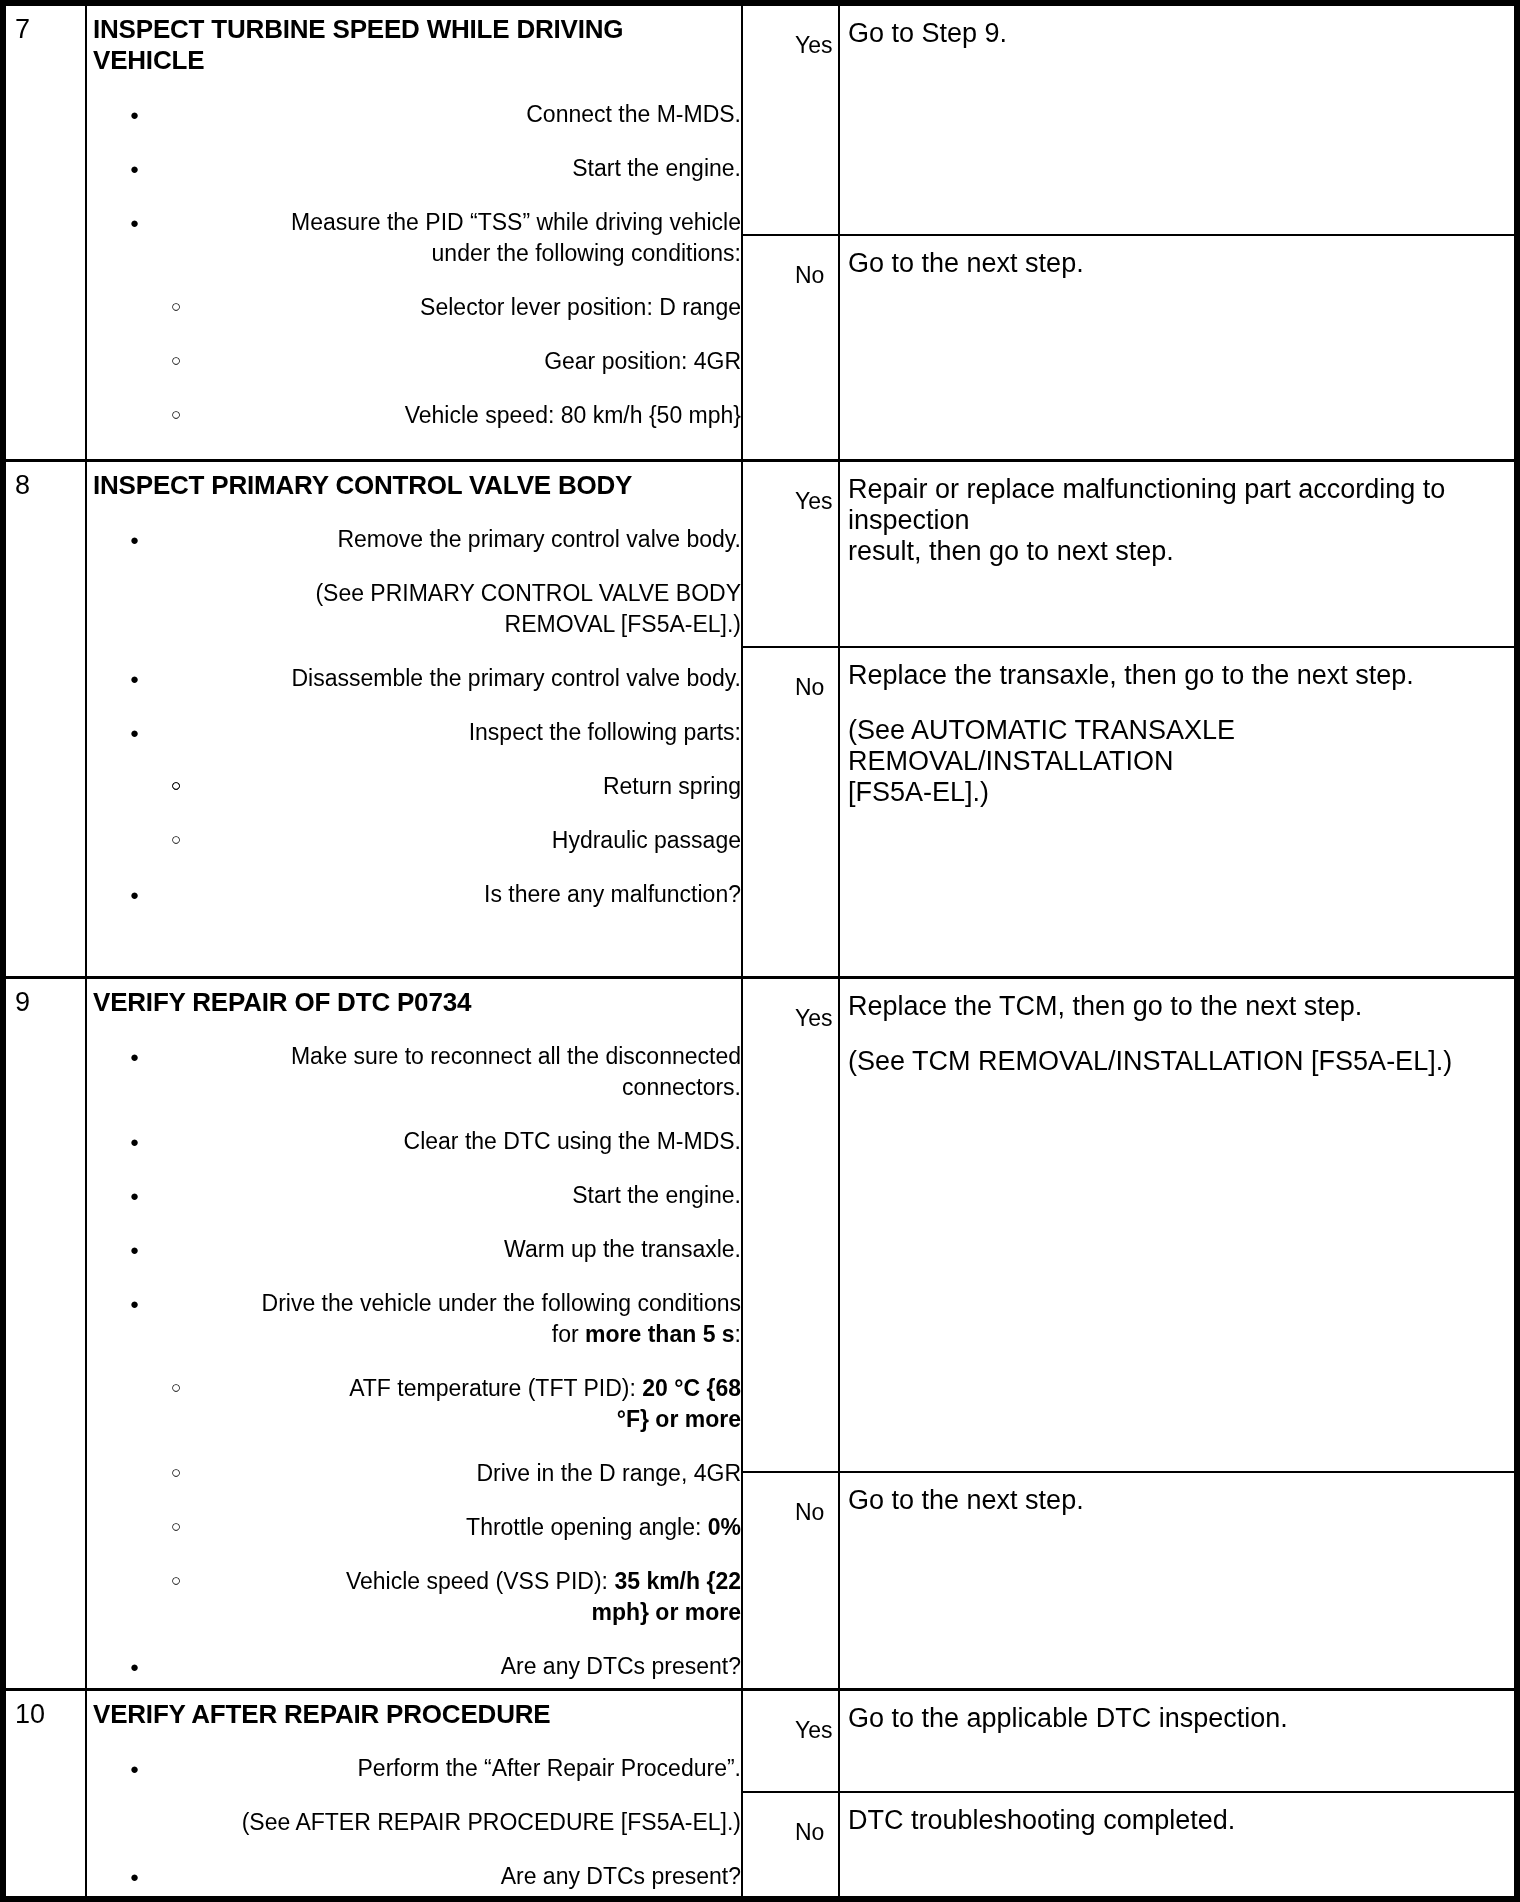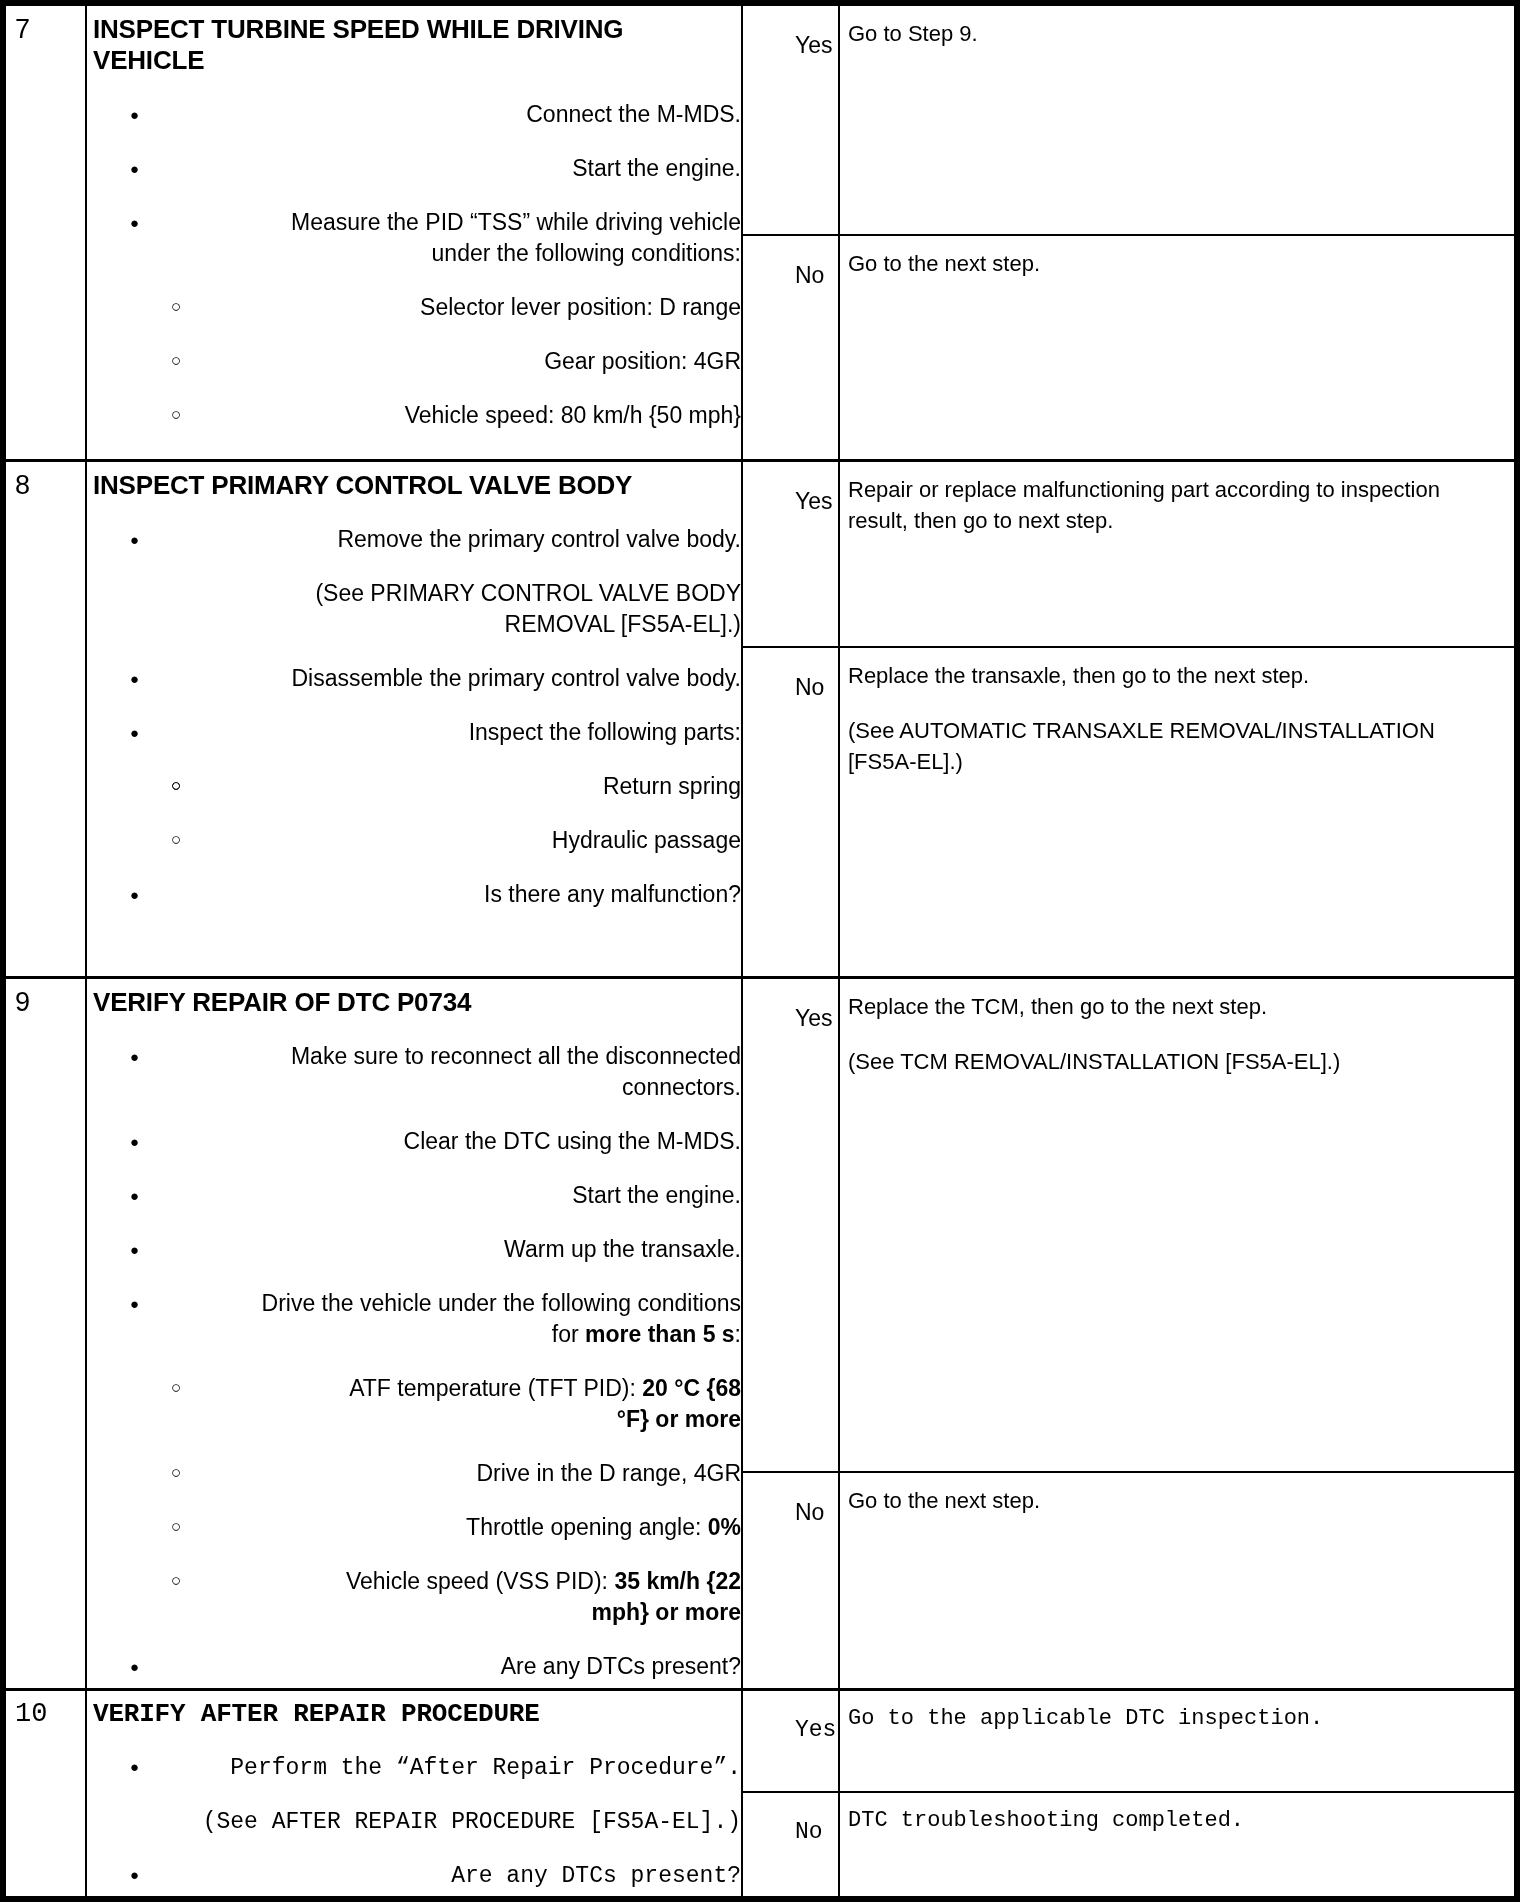--- a/index.html
+++ b/index.html
@@ -7,21 +7,21 @@
     width:1520px; height:1902px; box-sizing:border-box;
     background:#ffffff; color:#000000;
     font-family:"Liberation Sans", "DejaVu Sans", sans-serif;
   }
   .tbl {
     width:1520px; height:1902px; box-sizing:border-box;
     border:6px solid #000; display:flex; flex-direction:column;
   }
   .row { display:flex; overflow:hidden; }
   .row + .row { border-top:3px solid #000; }
-  .r0 { height:453px; } .r1 { height:514px; } .r2 { height:709px; } .r3 { flex:1;font-family:Liberation Mono, monospace; }
+  .r0 { height:453px; } .r1 { height:514px; } .r2 { height:709px; } .r3 { flex:1; }
   .step {
     width:81px; flex-shrink:0; border-right:2px solid #000;
     padding:8px 0 0 9px; box-sizing:border-box;
     font-size:27px; line-height:31px;
   }
   .action {
     width:656px; flex-shrink:0; border-right:2px solid #000;
     box-sizing:border-box; overflow:hidden; padding-bottom:6px;
   }
   .hdr {
@@ -40,21 +40,21 @@
   .sub + .sub { border-top:2px solid #000; }
   .sub.no { flex:1; }
   .r0y { height:228px; } .r1y { height:184px; } .r2y { height:492px; } .r3y { height:100px; }
   .yn {
     width:50px; flex-shrink:0; border-right:2px solid #000;
     box-sizing:border-box; padding:24px 0 0 5px;
     font-size:23px; line-height:31px;margin-left:47px;
   }
   .res { flex:1; padding:12px 12px 0 8px; box-sizing:border-box; overflow:hidden; }
   .res p {
-    margin:0; font-size:22px; line-height:31px; white-space:pre-line;
+    margin:0; font-size:27px; line-height:31px; white-space:pre-line;
   }
   .res p + p { margin-top:24px; }
   b { font-weight:700; }
 </style>
 </head>
 <body>
 
 <div class="page">
   <div class="tbl">
 

